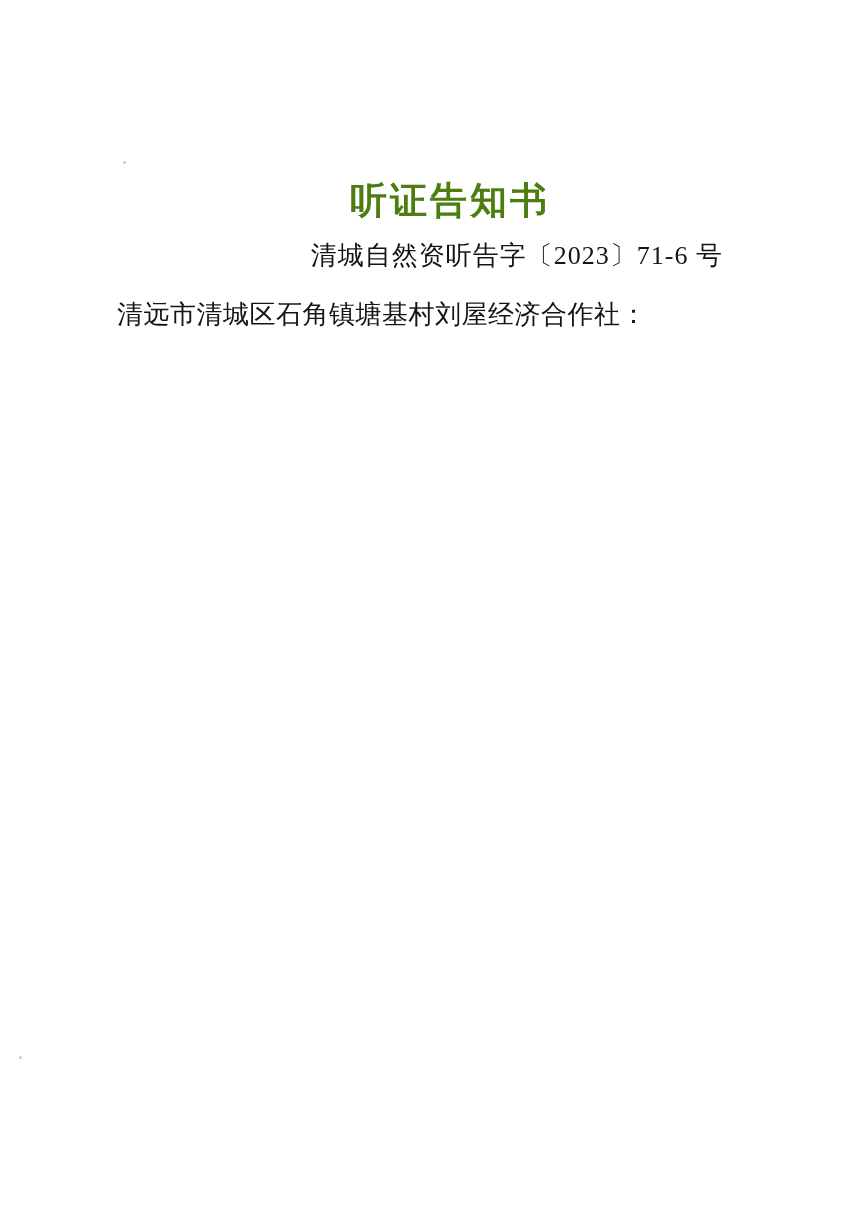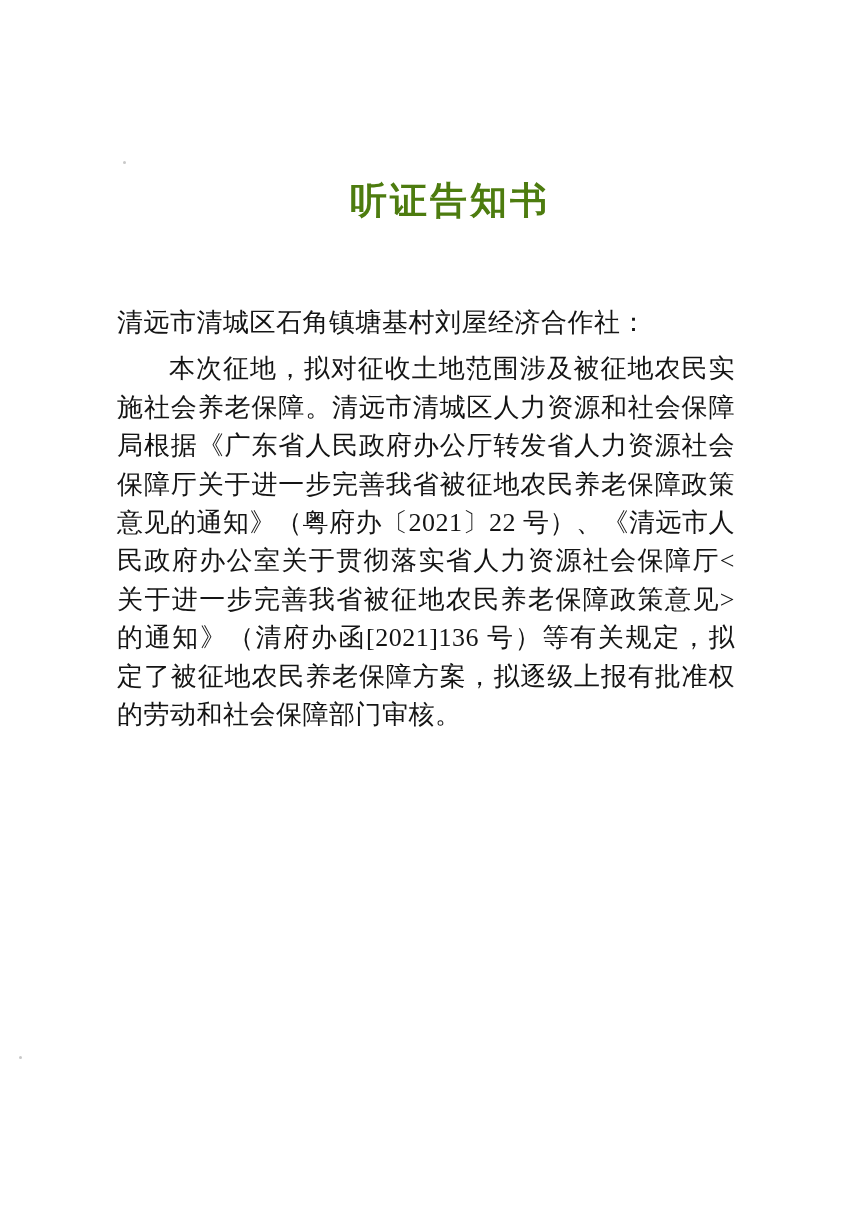--- a/index.html
+++ b/index.html
@@ -43,21 +43,21 @@
     box-sizing: border-box;
     padding-right: 10px;
     text-align: right;
     font-size: 26px;
     line-height: 38px;
     letter-spacing: 1px;
     white-space: nowrap;
   }
   .doc-body {
     position: absolute;
-    top: 304px;
+    top: 296px;
     left: 117px;
     width: 618px;
     font-size: 26px;
     line-height: 38.4px;
     text-align: justify;
     text-justify: inter-ideograph;
     letter-spacing: 0.5px;
   }
   .addressee {
     margin: 0;
@@ -77,25 +77,25 @@
   .speck-1 { left: 123px; top: 161px; width: 3px; height: 3px; }
   .speck-2 { left: 19px;  top: 1056px; width: 3px; height: 3px; }
 </style>
 </head>
 <body>
 
 <div class="page">
 
   <h1 class="doc-title">听证告知书</h1>
 
+  <div class="doc-number">清城自然资听告字〔2023〕71-6 号</div>
 
   <div class="doc-body">
     <p class="addressee">清远市清城区石角镇塘基村刘屋经济合作社：</p>
 
 
-    <p class="para">本次征地，拟对征收土地范围涉及被征地农民实施社会养老保障。清远市清城区人力资源和社会保障局根据《广东省人民政府办公厅转发省人力资源社会保障厅关于进一步完善我省被征地农民养老保障政策意见的通知》（粤府办〔2021〕22 号）、《清远市人民政府办公室关于贯彻落实省人力资源社会保障厅&lt;关于进一步完善我省被征地农民养老保障政策意见&gt;的通知》（清府办函[2021]136 号）等有关规定，拟定了被征地农民养老保障方案，拟逐级上报有批准权的劳动和社会保障部门审核。</p>
 
   </div>
 
   <span class="speck speck-1"></span>
   <span class="speck speck-2"></span>
 
 </div>
 
 </body></html>

